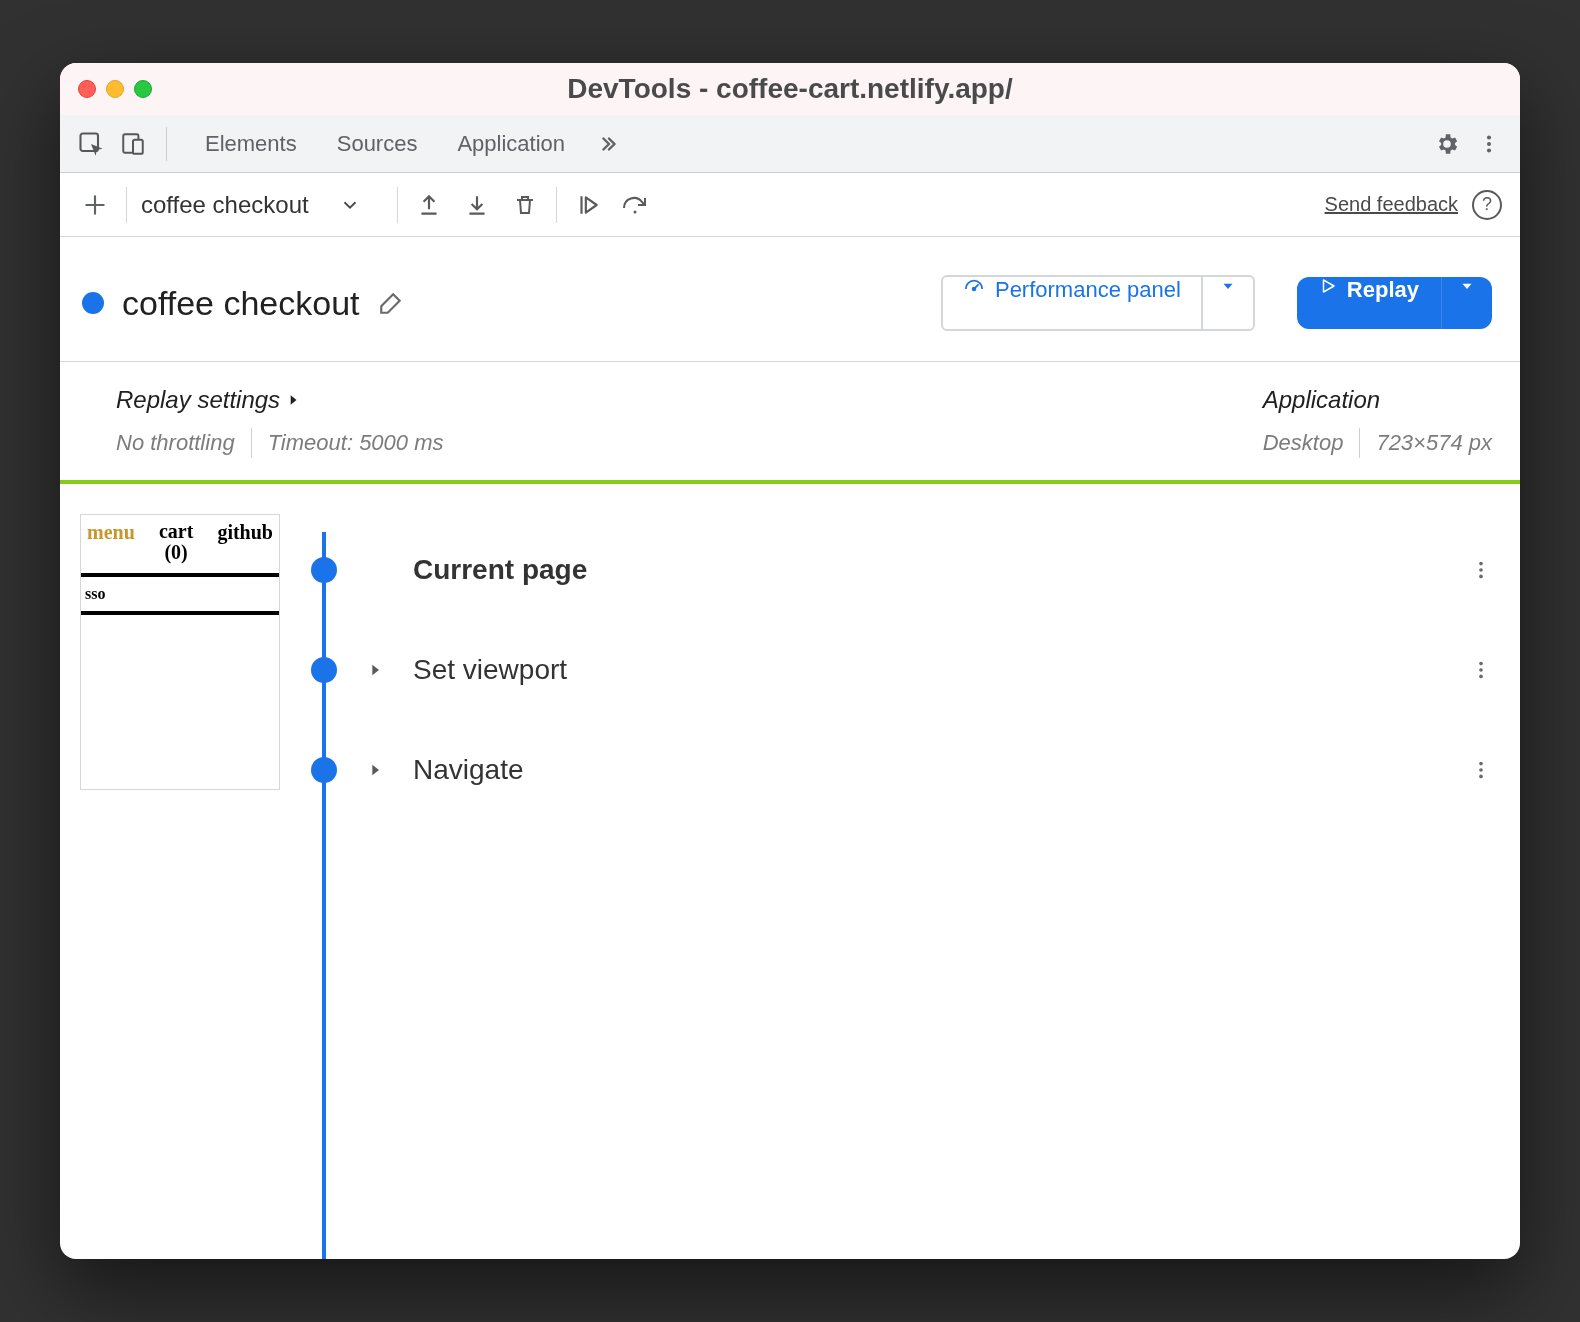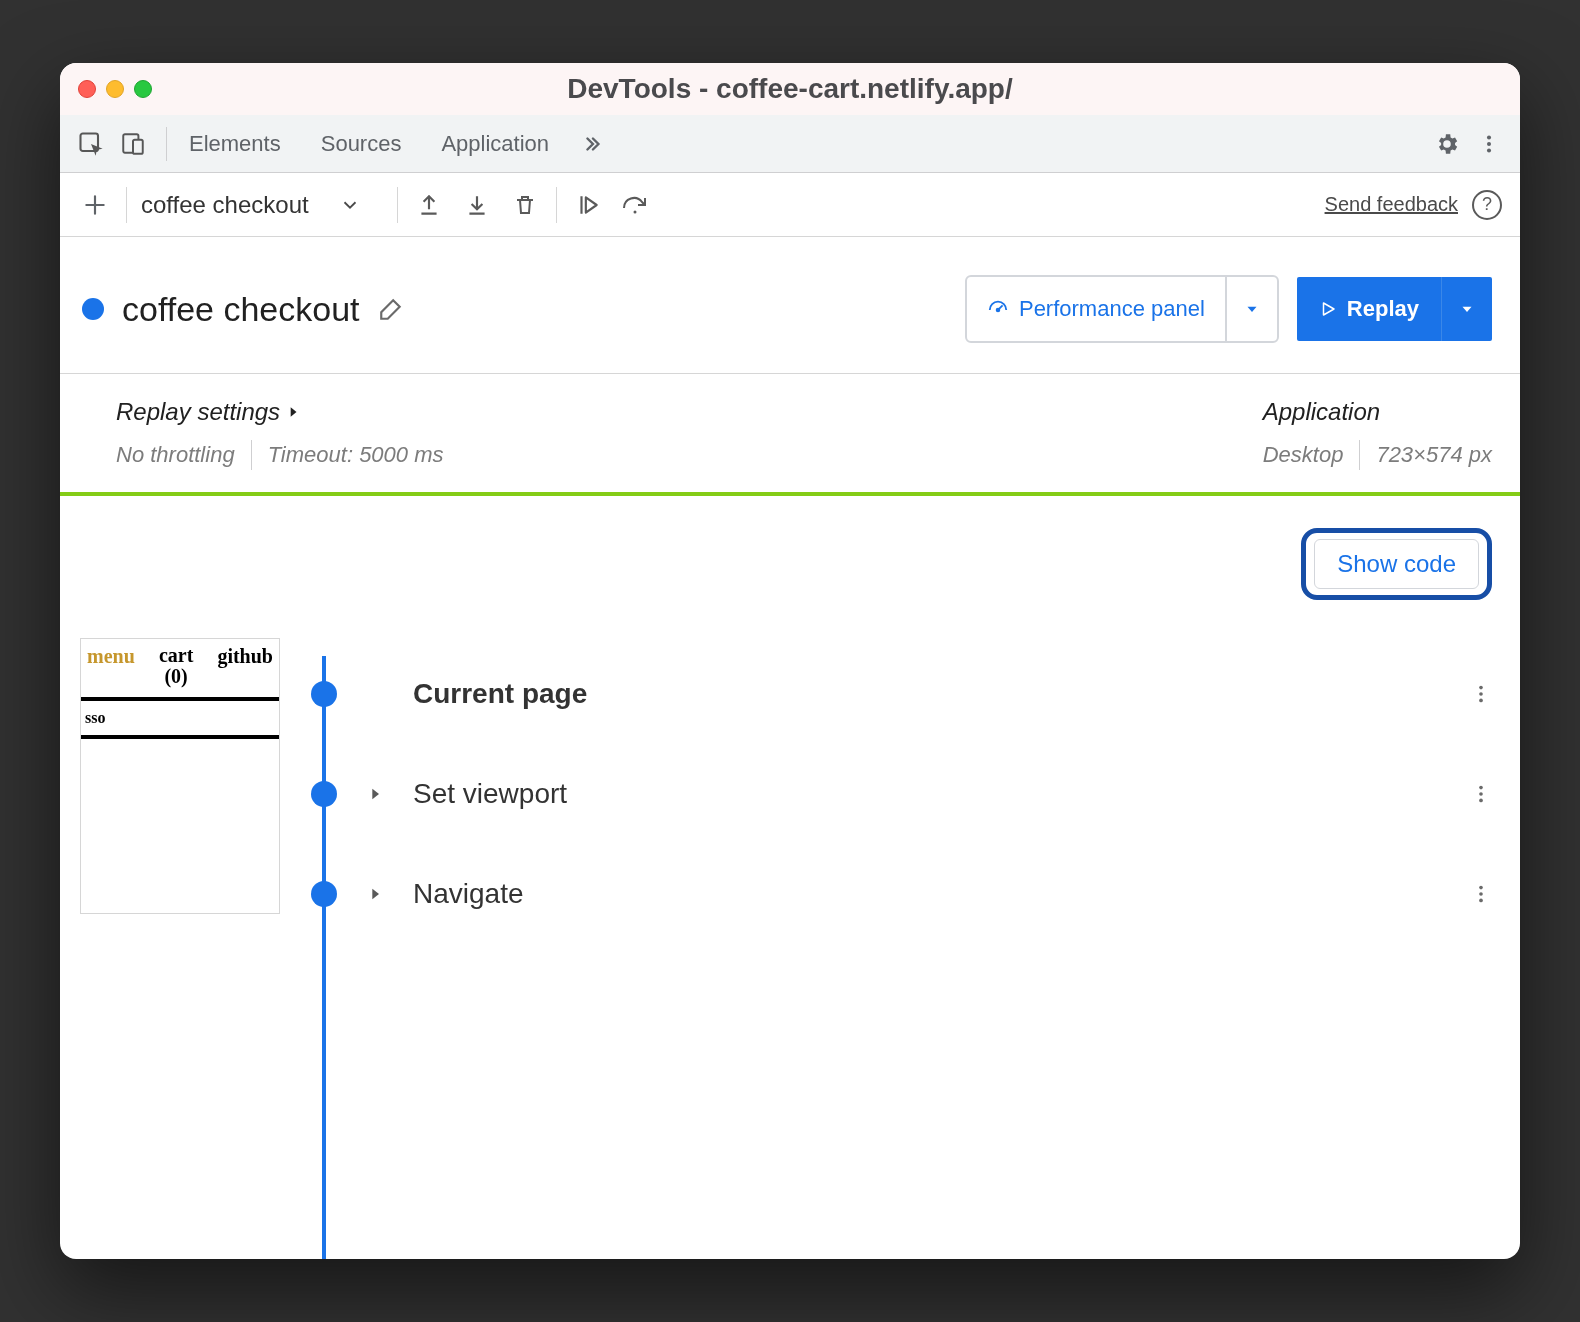--- a/index.html
+++ b/index.html
@@ -44,21 +44,21 @@
     padding:0 10px; gap:0;
   }
   .tabsbar .iconbtn {
     width:42px; height:42px;
     display:flex; align-items:center; justify-content:center;
     color:#575757;
   }
   .tabsbar .sep {
     width:1px; height:34px; background:#cfcfd1; margin:0 12px;
   }
-  .tabs { display:flex; align-items:flex-end; height:100%; gap:28px; margin-left:4px;}
+  .tabs { display:flex; align-items:flex-end; height:100%; gap:28px; margin-left:20px;}
   .tab { height:100%; display:flex; align-items:center; gap:8px; font-size:22px; color:#5f6368; padding:0 6px; position:relative;}
   .tab.active { color:#1a73e8; }
   .tab.active::after{
     content:""; position:absolute; left:-4px; right:-4px; bottom:-1px;
     height:4px; background:#1a73e8; border-radius:2px;
   }
   .tab .flask { width:20px; height:20px;}
   .tab .close { font-size:22px; color:#5f6368; margin-left:6px;}
   .tabsbar .spacer { flex:1; }
   
@@ -82,27 +82,27 @@
     display:flex; align-items:center;
     padding:38px 28px 30px 22px;
     border-bottom:1px solid #d6d6d6;
     gap:18px;
   }
   .recdot {width:22px;height:22px;border-radius:50%;background:#1a73e8;}
   .rectitle {font-size:34px; color:#212121;}
   .pencil {color:#6a6a6a;}
   .headerrow .spacer{flex:1;}
   .panelbtn, .panel-drop, .replaybtn, .replay-drop {
-    height:64px; display:flex; align-items:center; font-size:22px;
+    height:52px; display:flex; font-size:22px;
   }
   .panelgroup, .replaygroup {display:flex;}
   .panelgroup {border:2px solid #d3d6db; border-radius:6px;}
   .panelbtn {gap:10px; color:#1a73e8; padding:0 20px; border-right:2px solid #d3d6db;}
   .panel-drop {width:50px; justify-content:center; color:#1a73e8;}
-  .replaygroup {border-radius:2px; overflow:hidden;}
+  .replaygroup {border-radius:12px; overflow:hidden;margin-left:24px;}
   .replaybtn {background:#1a73e8; color:#fff; font-weight:700; gap:10px; padding:0 22px; border-right:1px solid #3a87e8;}
   .replay-drop {background:#1a73e8; color:#fff; width:50px; justify-content:center;}
   
   .settingsrow {
     display:flex; padding:24px 28px 22px 56px;
     border-bottom:4px solid #84cc16;
     font-style:italic;
   }
   .settingsrow .col { display:flex; flex-direction:column; gap:14px;}
   .settingsrow .col .title {font-size:24px; color:#212121; display:flex; align-items:center; gap:6px;}
@@ -319,25 +319,20 @@
           <span>Application</span>
         </div>
       <div class="vals">
         <span>Desktop</span>
         <div class="vbar"></div>
         <span>723×574 px</span>
       </div>
     </div>
   </div>
 
-  <div class="actionsrow">
-    <div class="showcode-wrap">
-      <button class="showcode-btn">Show code</button>
-    </div>
-  </div>
 
   <div class="stepsarea">
     <div class="thumbcol">
       <div class="thumb">
         <div class="nav">
           <span class="menu">menu</span>
           <span class="cart">
             <span>cart</span>
               <span>(0)</span>
           </span>

